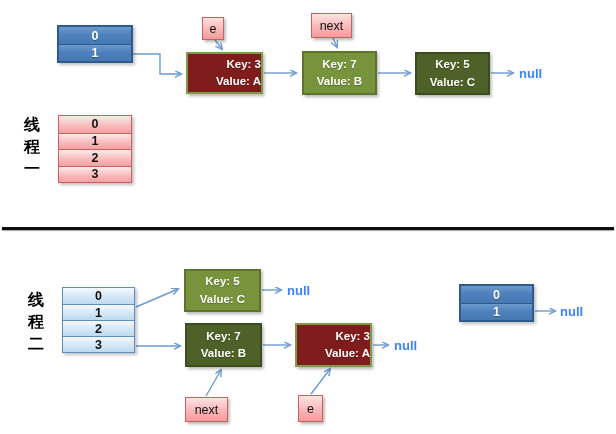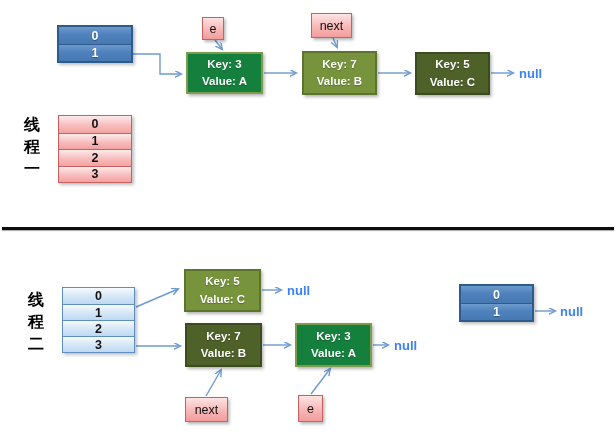--- a/index.html
+++ b/index.html
@@ -11,21 +11,21 @@
   .arrows { position: absolute; left: 0; top: 0; width: 616px; height: 434px; pointer-events: none; }
 
   
   .nodebox {
     position: absolute; display: flex; flex-direction: column;
     align-items: center; justify-content: center;
     color: #fff; font-weight: bold; font-size: 11.5px; line-height: 1.5;
     border: 2px solid; text-shadow: 0 1px 1px rgba(0,0,0,0.25);
     box-shadow: 1.5px 2px 3px rgba(0,0,0,0.3);
   }
-  .shade-light  { background: #15803d; border-color: #7e9b4b; }
+  .shade-light  { background: #7f1d1d; border-color: #7e9b4b; align-items: flex-end; }
   .shade-medium { background: #77933c; border-color: #5d7430; }
   .shade-dark   { background: #4e6128; border-color: #3c4b20; }
 
   
   .bucket { position: absolute; box-shadow: 2px 2px 3px rgba(0,0,0,0.25); }
   .bucket .row {
     display: flex; align-items: center; justify-content: center;
     font-weight: bold;
   }
   .bucket-dark { border: 2px solid #2f5a8c; }

